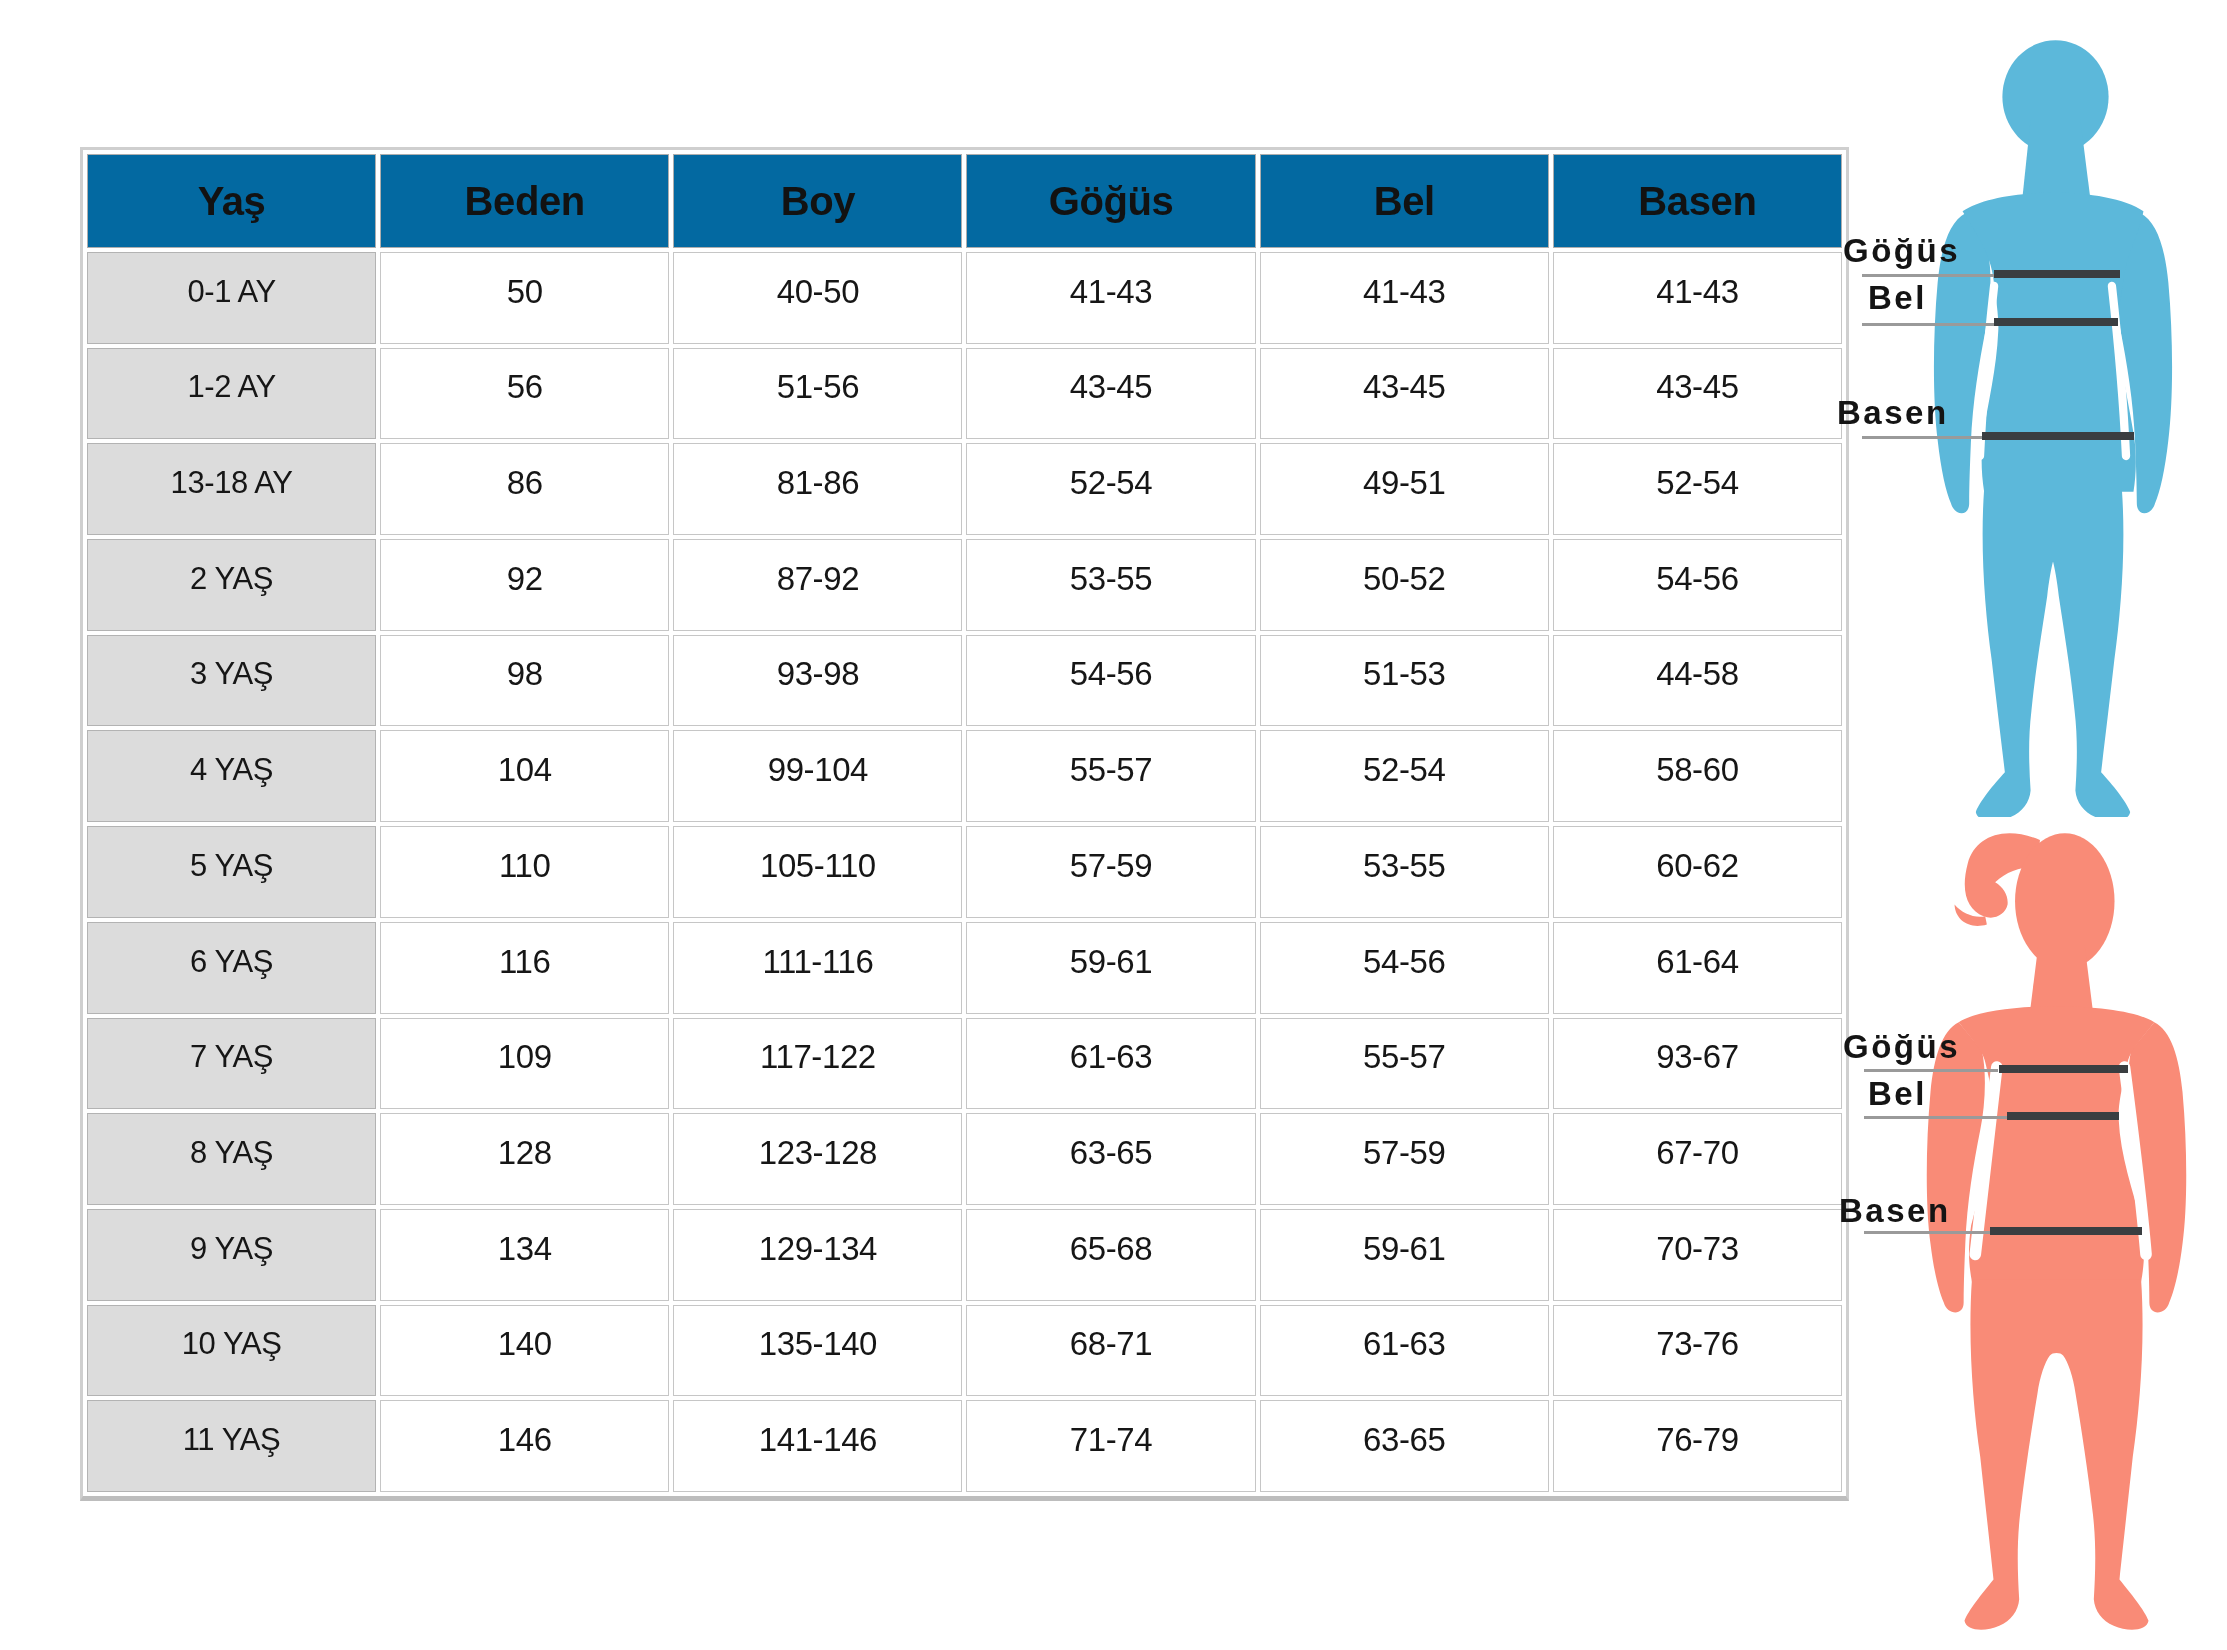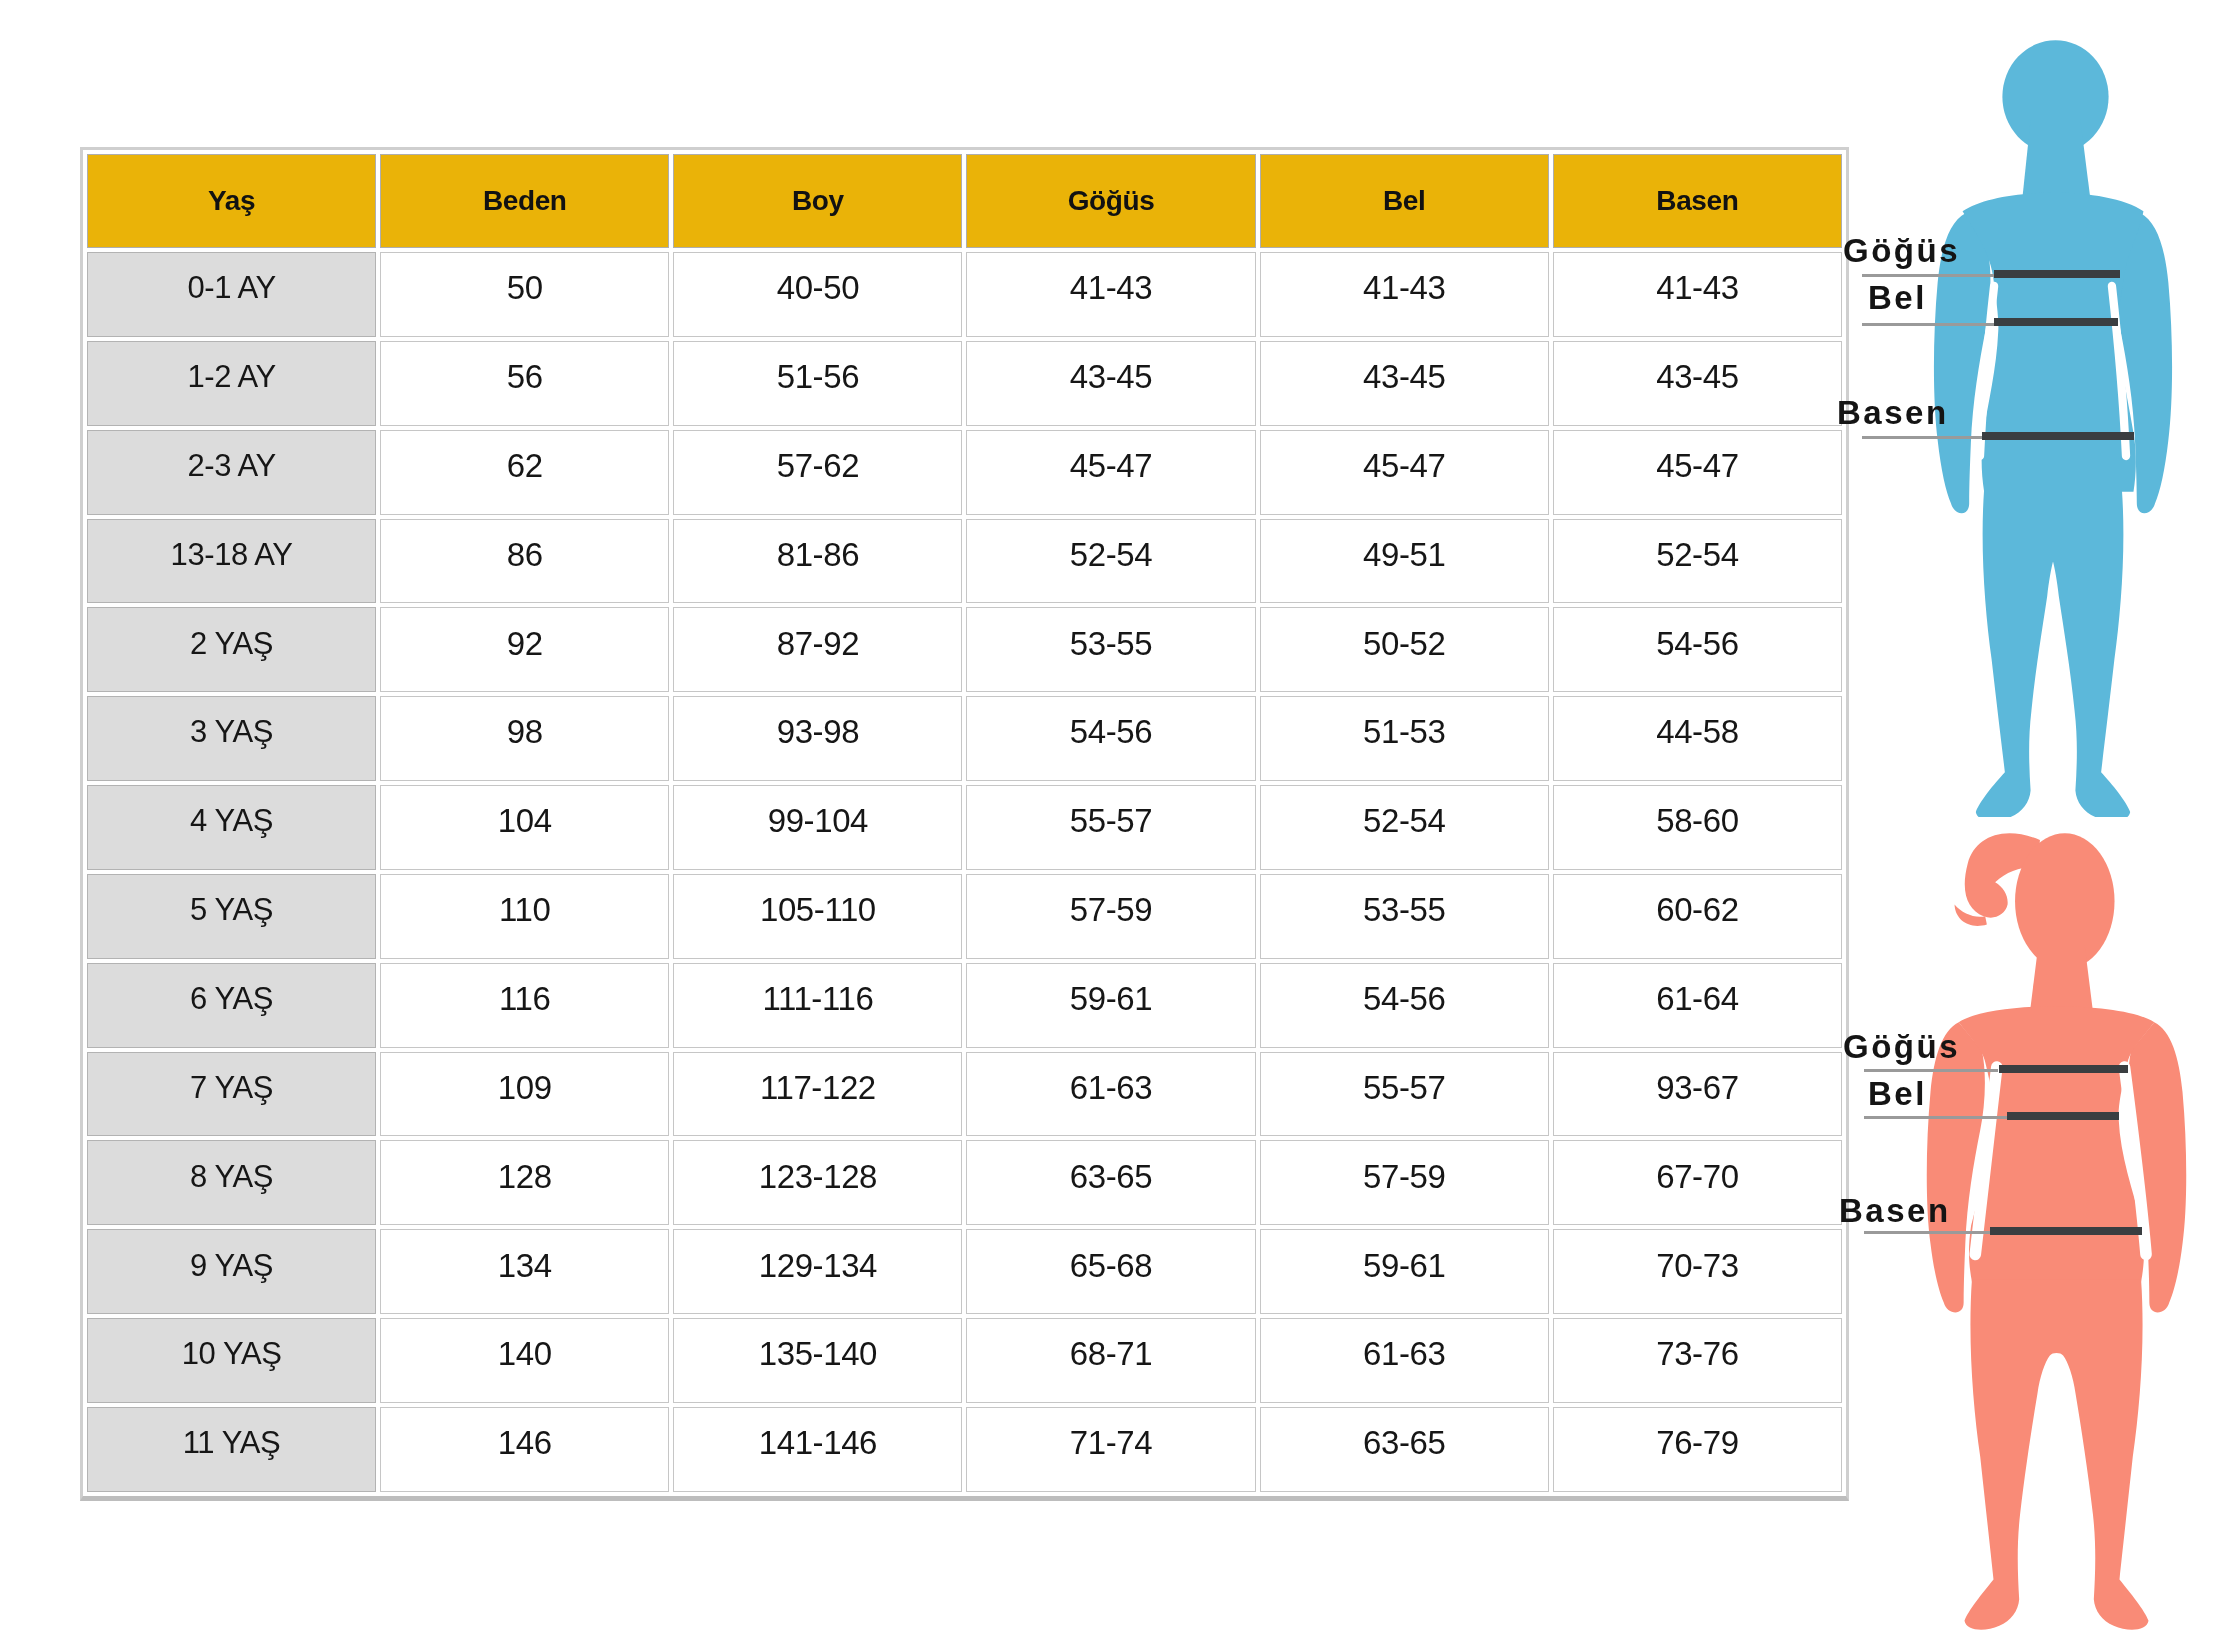--- a/index.html
+++ b/index.html
@@ -18,23 +18,23 @@
     width:100%;height:100%;
     table-layout:fixed;
     border-collapse:separate;
     border-spacing:4.1px;
     background:#ffffff;
     border:3.3px solid #cfcfcf;
     border-bottom:5.8px solid #bdbdbd;
   }
   table.size-table th{
     height:90px;
-    background:#eab308;
+    background:#0369a1;
     border:1.7px solid #aeaeae;
-    font-size:28px;
+    font-size:40px;
     font-weight:bold;
     color:#121212;
     text-align:center;
     vertical-align:middle;
     letter-spacing:-0.4px;
   }
   table.size-table td{
     background:#ffffff;
     border:1.7px solid #c6c6c6;
     font-size:33px;
@@ -93,28 +93,20 @@
           </tr>
           <tr>
             <td class="age">1-2 AY</td>
             <td>56</td>
             <td>51-56</td>
             <td>43-45</td>
             <td>43-45</td>
             <td>43-45</td>
           </tr>
           <tr>
-            <td class="age">2-3 AY</td>
-            <td>62</td>
-            <td>57-62</td>
-            <td>45-47</td>
-            <td>45-47</td>
-            <td>45-47</td>
-          </tr>
-          <tr>
             <td class="age">13-18 AY</td>
             <td>86</td>
             <td>81-86</td>
             <td>52-54</td>
             <td>49-51</td>
             <td>52-54</td>
           </tr>
           <tr>
             <td class="age">2 YAŞ</td>
             <td>92</td>

